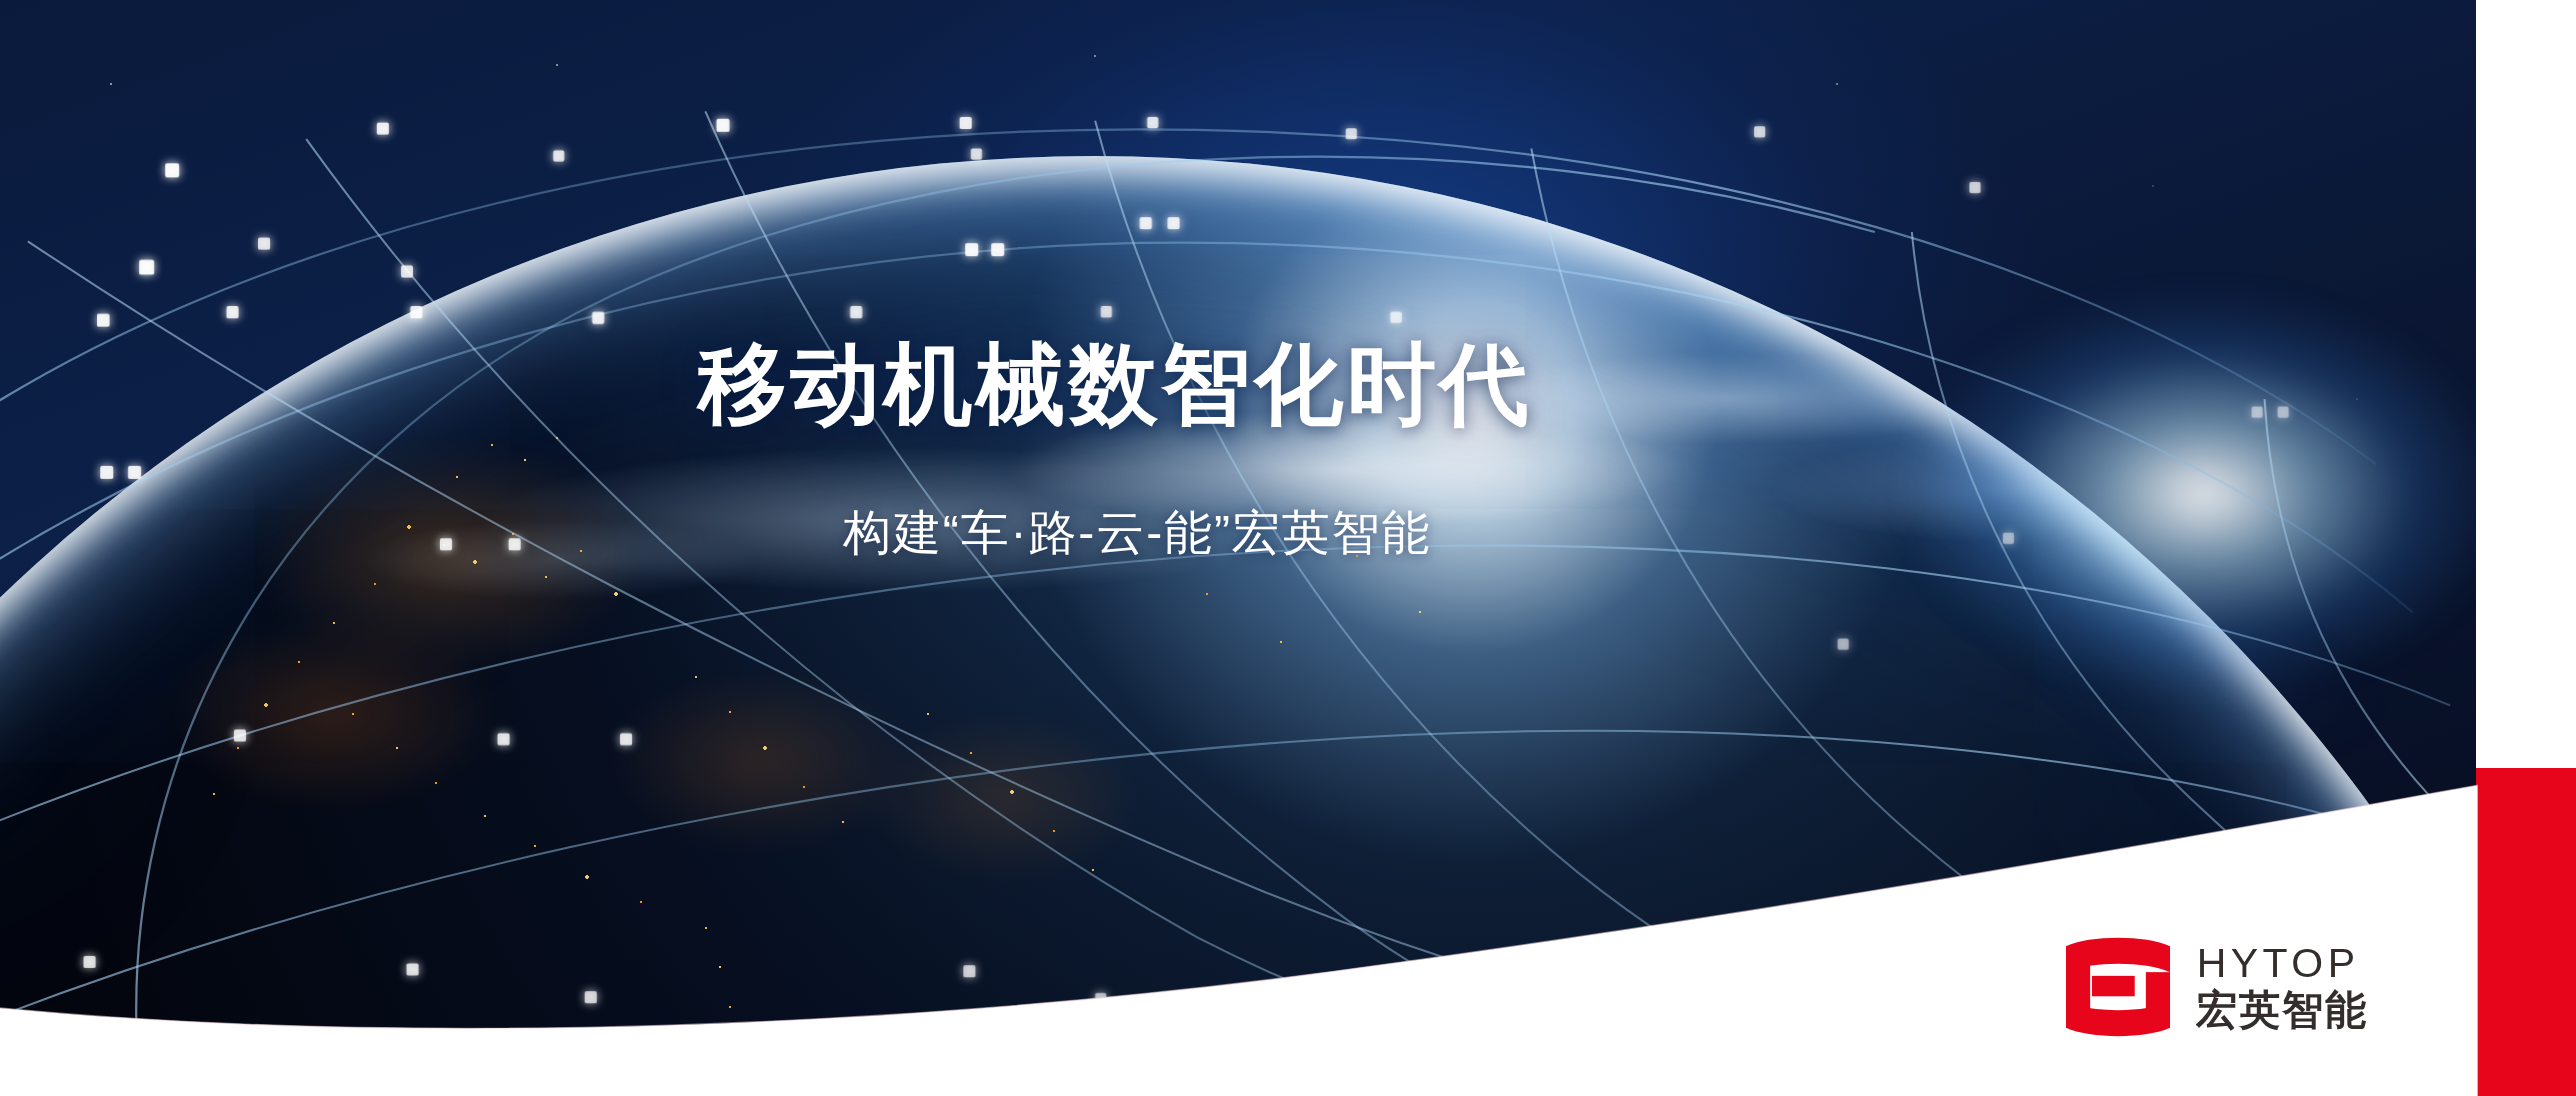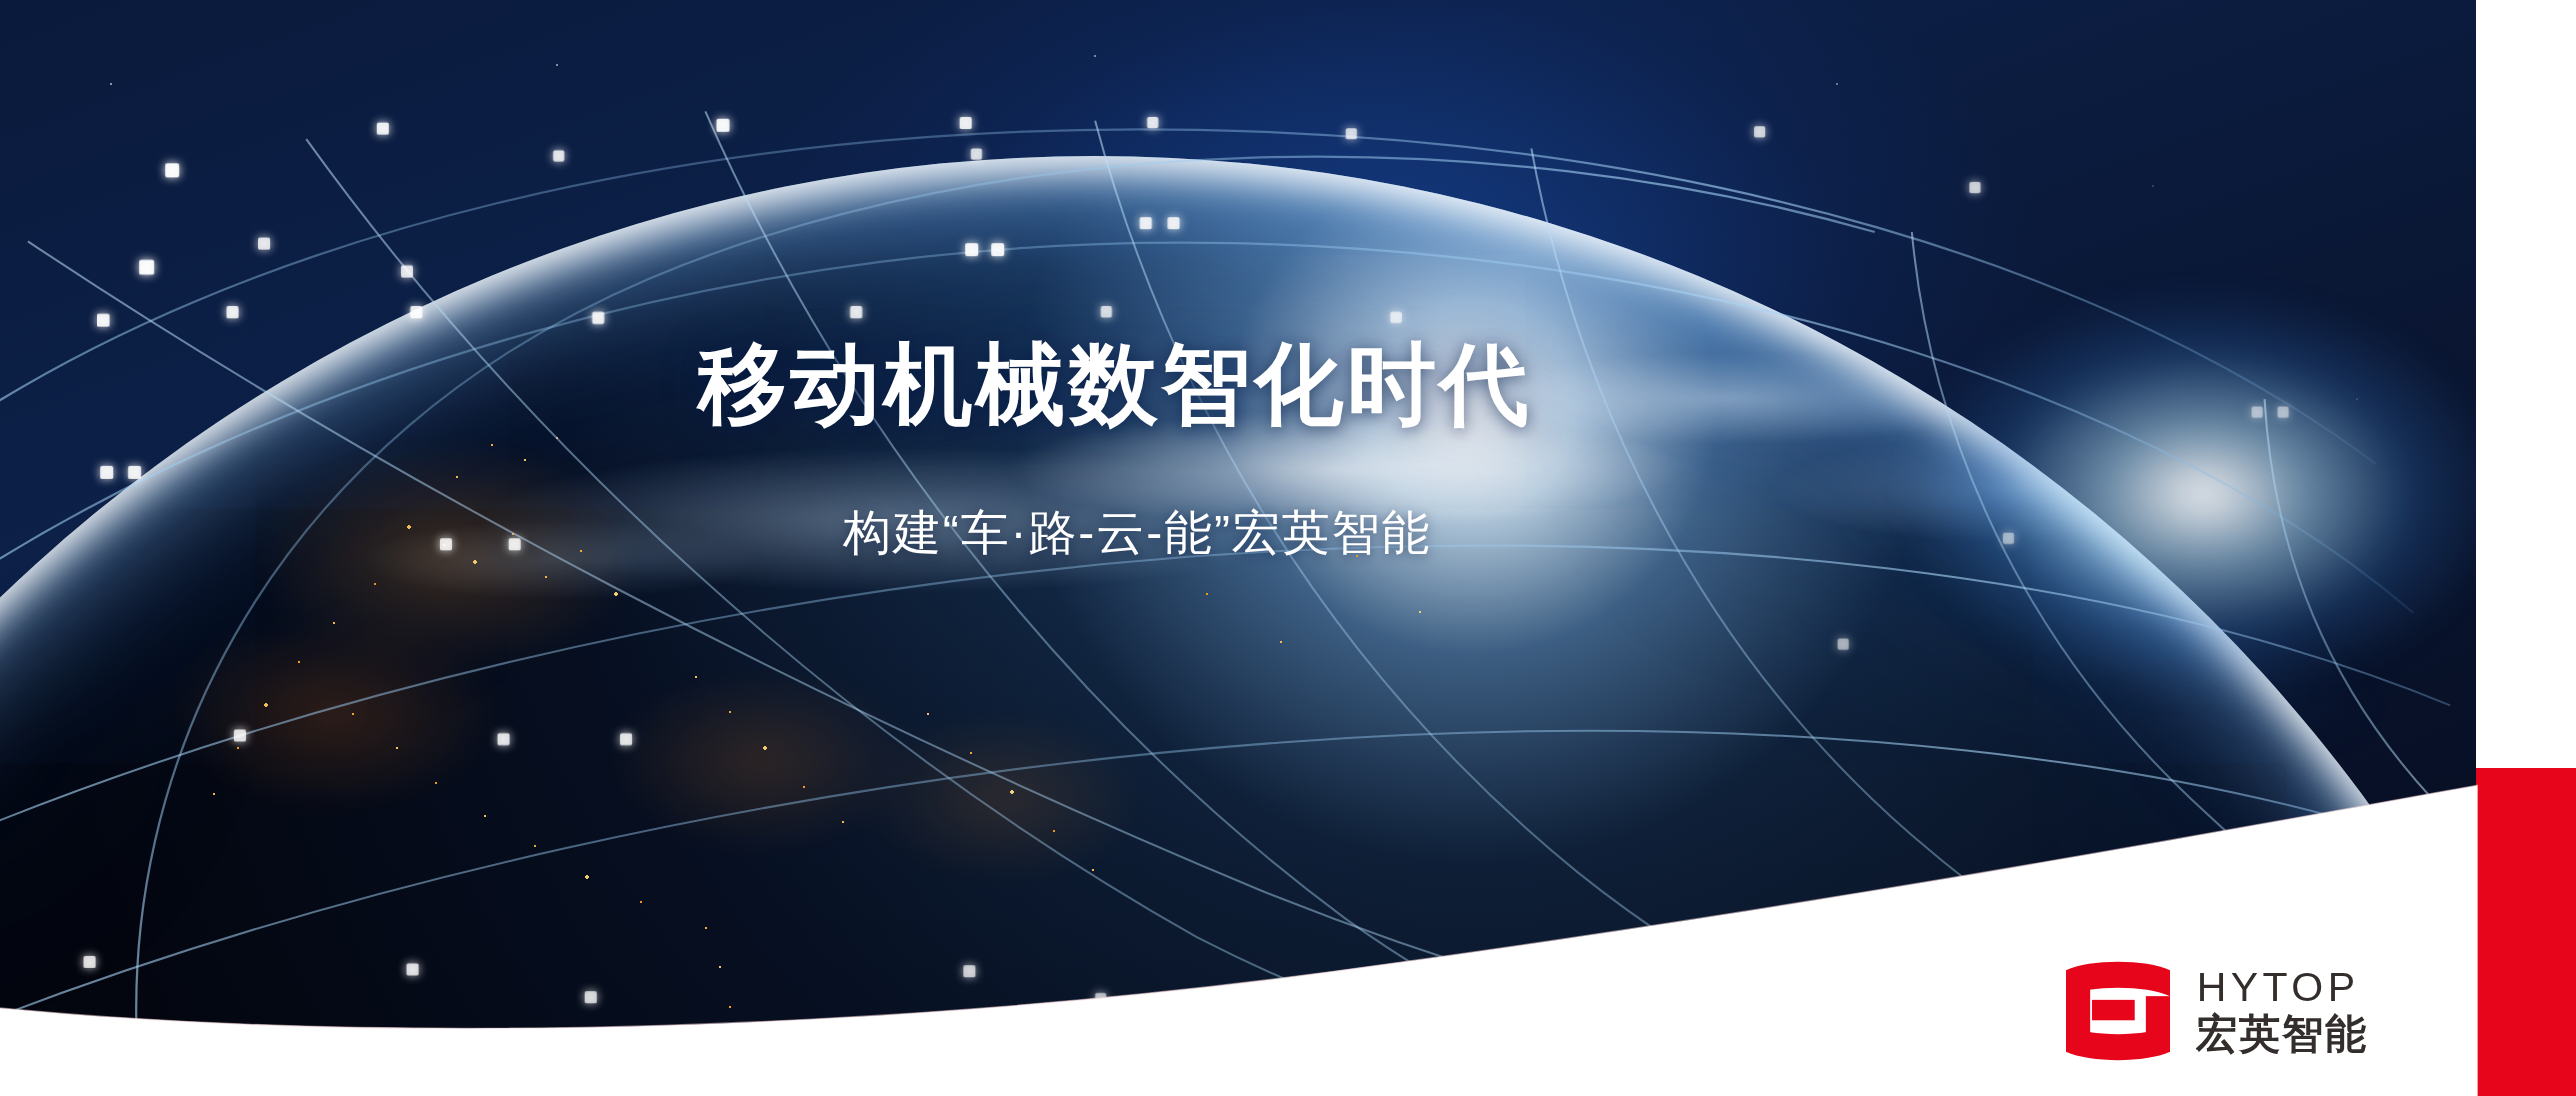--- a/index.html
+++ b/index.html
@@ -132,21 +132,21 @@
          text-shadow:0 1.9px 11px rgba(0,20,60,.55);}
 
   
   .sweep{position:absolute;left:0;top:0;width:2576px;height:1097px;pointer-events:none;}
 
   
   .redband{position:absolute;right:0;top:768px;width:100px;height:328px;background:#E6051A;}
   .white-right{position:absolute;right:0;top:0;width:100px;height:768px;background:#ffffff;}
 
   
-  .logo{position:absolute;left:2064px;top:935px;display:flex;gap:24px;margin-top:24px;}
+  .logo{position:absolute;left:2064px;top:935px;display:flex;gap:24px;}
   .logo-mark{width:108px;height:104px;flex:0 0 auto;}
   .logo-text{display:flex;flex-direction:column;justify-content:center;gap:3.7px;}
   .logo-en{height:41px;}
   .logo-cn{height:43px;}
 </style>
 </head>
 <body>
 
 <div class="slide">
 

